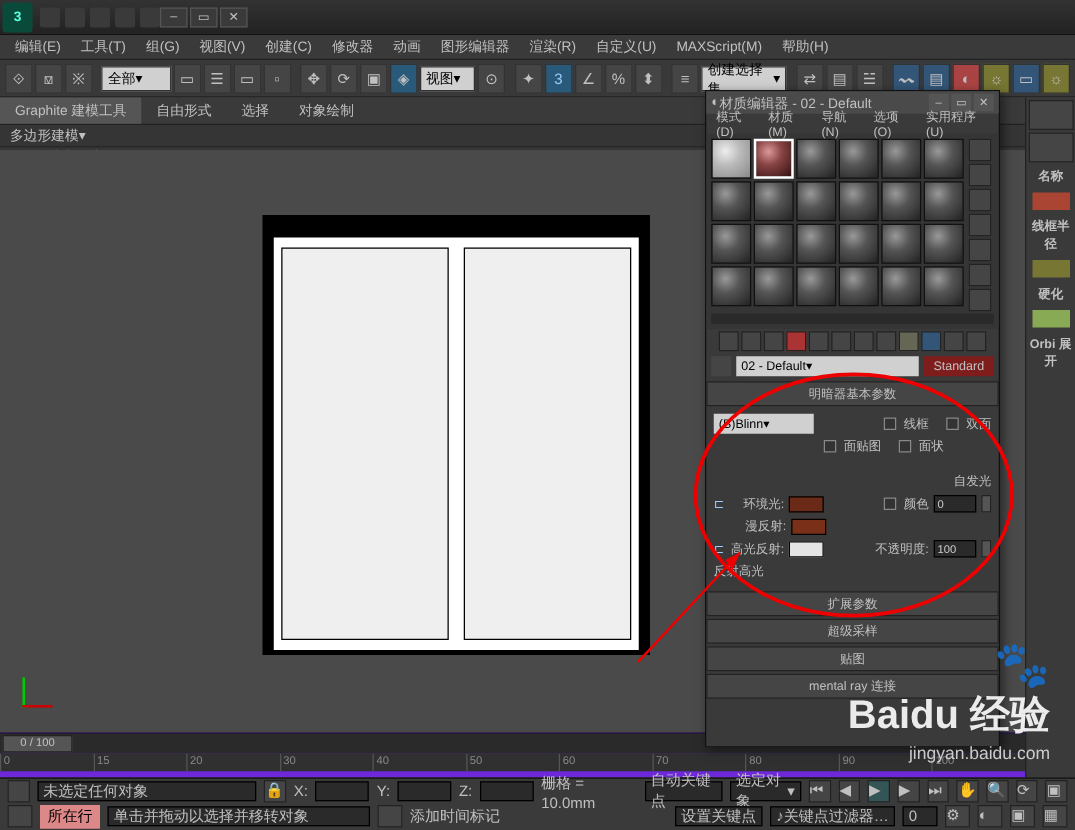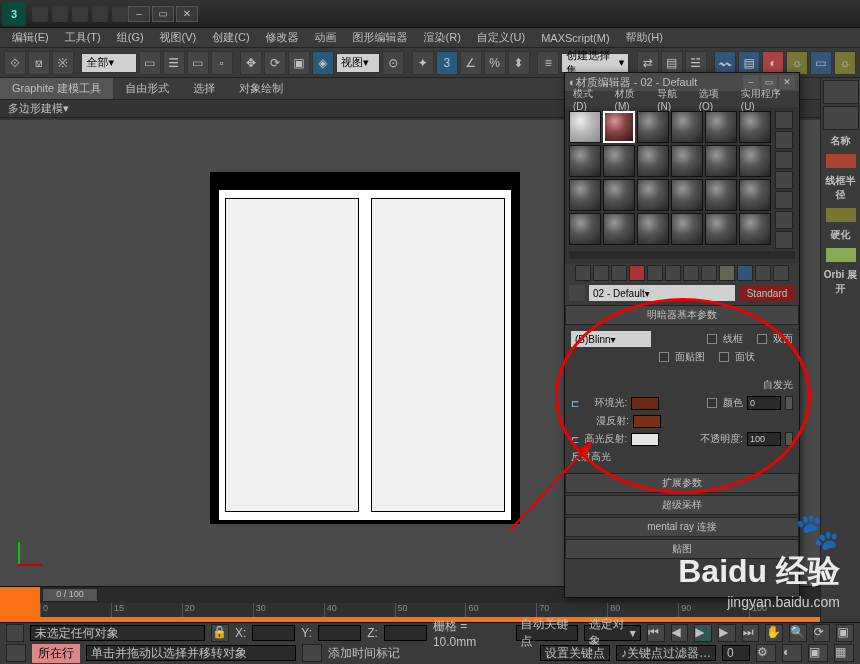--- a/index.html
+++ b/index.html
@@ -69,21 +69,21 @@
 .mated .chk { width:10px; height:10px; border:1px solid #888; background:#333; display:inline-block; margin-right:2px; }
 .mated .curve { width:56px; height:40px; background:#000; border:1px solid #555; position:relative; }
 .mated .curve svg { width:100%; height:100%; }
 
 
 .redmark { position:absolute; left:555px; top:298px; width:256px; height:196px; border:3px solid #e00; border-radius:50%; z-index:20; pointer-events:none; }
 .redarrow { position:absolute; left:510px; top:430px; width:100px; height:100px; z-index:20; pointer-events:none; }
 .redarrow svg line { stroke:#e00; stroke-width:2; }
 .redarrow svg polygon { fill:#e00; }
 
-.timeline { position:absolute; left:0; bottom:42px; right:40px; height:36px; background:#f97316; border-top:1px solid #111;padding-left:40px; }
+.timeline { position:absolute; left:0; bottom:42px; right:40px; height:36px; background:#6d28d9; border-top:1px solid #111; }
 .timeline .slider { height:16px; background:#2a2a2a; display:flex; align-items:center; }
 .timeline .slider .knob { width:56px; height:14px; background:#555; border:1px solid #222; margin-left:2px; font-size:9px; text-align:center; }
 .timeline .ruler { height:14px; background:#303030; display:flex; font-size:9px; color:#888; }
 .timeline .ruler span { flex:1; border-left:1px solid #555; padding-left:2px; }
 .status { position:absolute; left:0; bottom:0; right:0; height:42px; background:#3a3a3a; border-top:1px solid #111; display:flex; flex-direction:column; }
 .status .r { height:20px; display:flex; align-items:center; gap:6px; padding:0 6px; font-size:12px; }
 .status .r .box { height:16px; background:#2a2a2a; border:1px solid #000; padding:0 4px; display:flex; align-items:center; }
 .status .r .btn { width:20px; height:18px; background:#454545; border:1px solid #222; }
 .status .r .btn.play { background:#355; }
 .status .r .lbl { }
@@ -333,22 +333,22 @@
       <div class="spin">100</div>
       <div class="spinbtn"></div>
     </div>
     <div class="row">
         <span>反射高光</span>
       </div>
   </div>
 
   <div class="rollhead">扩展参数</div>
   <div class="rollhead">超级采样</div>
+  <div class="rollhead">贴图</div>
   <div class="rollhead">mental ray 连接</div>
-  <div class="rollhead">贴图</div>
 
 </div>
 
 <div class="redmark"></div>
 <div class="redarrow">
   <svg viewBox="0 0 100 100">
       <line x1="0" y1="100" x2="82" y2="12"></line>
       <polygon points="82,12 70,18 76,26"></polygon>
     </svg>
 </div>

